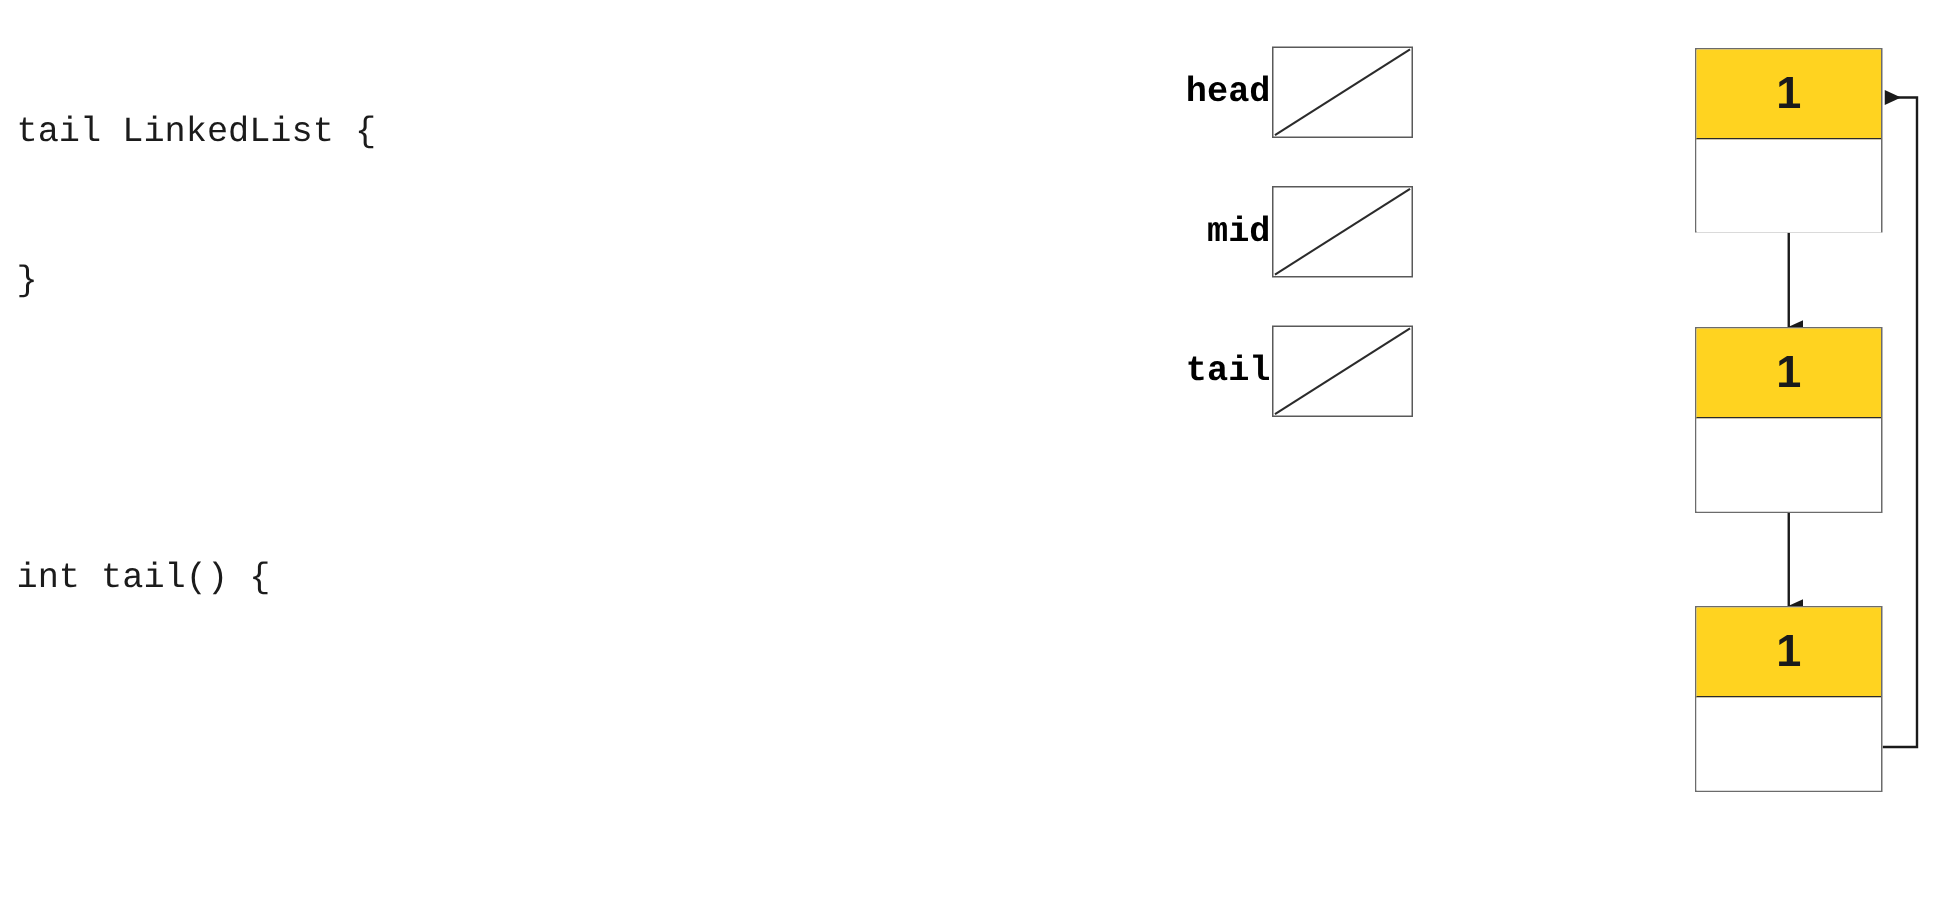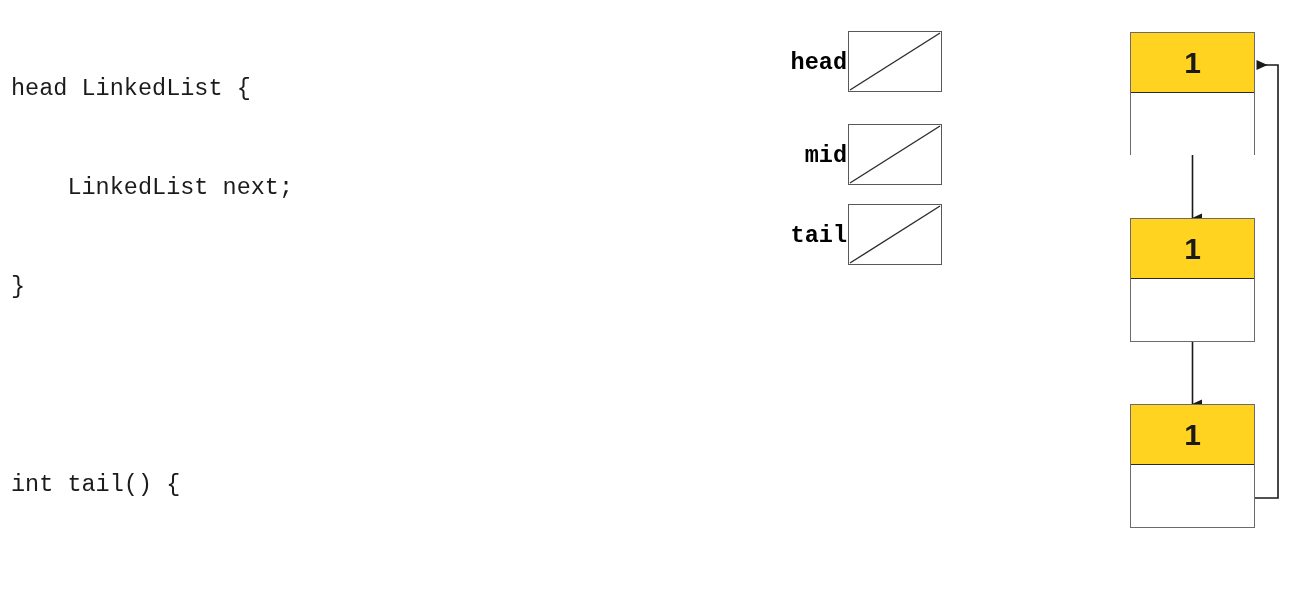--- a/index.html
+++ b/index.html
@@ -113,22 +113,21 @@
     top: 0;
     width: 186px;
     height: 609px;
     pointer-events: none;
   }
 </style>
 </head>
 <body>
 
 <div id="code-block">
-  <div class="code-line">head LinkedList {</div>
-  <div class="code-line">    LinkedList next;</div>
+  <div class="code-line">tail LinkedList {</div>
   <div class="code-line">}</div>
   <div class="code-line"></div>
   <div class="code-line">int tail() {</div>
   
   
   
   
   
   
   
@@ -151,21 +150,21 @@
 
   <div class="var-row" style="top:124px;text-align:right;">
     <span class="var-label">mid</span>
     <div class="var-box">
       <svg viewBox="0 0 94 61" preserveAspectRatio="none">
         <line x1="1" y1="60" x2="93" y2="1" stroke="#2b2b2b" stroke-width="1.4"></line>
       </svg>
     </div>
   </div>
 
-  <div class="var-row" style="top:204px;">
+  <div class="var-row" style="top:217px;">
     <span class="var-label">tail</span>
     <div class="var-box">
       <svg viewBox="0 0 94 61" preserveAspectRatio="none">
         <line x1="1" y1="60" x2="93" y2="1" stroke="#2b2b2b" stroke-width="1.4"></line>
       </svg>
     </div>
   </div>
 
 </div>
 

